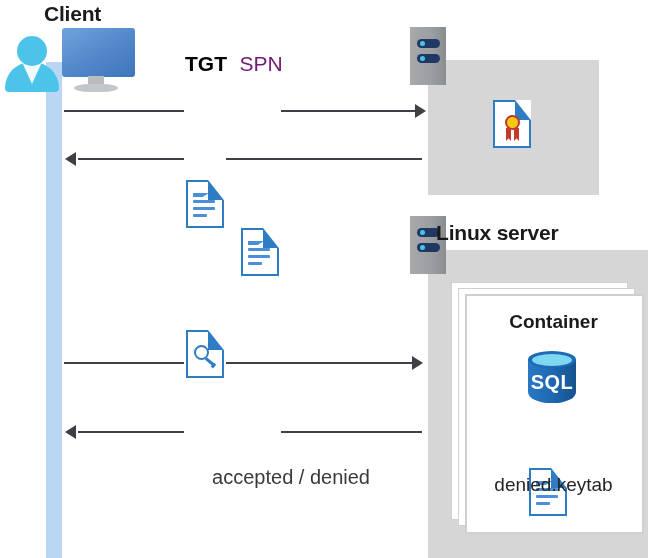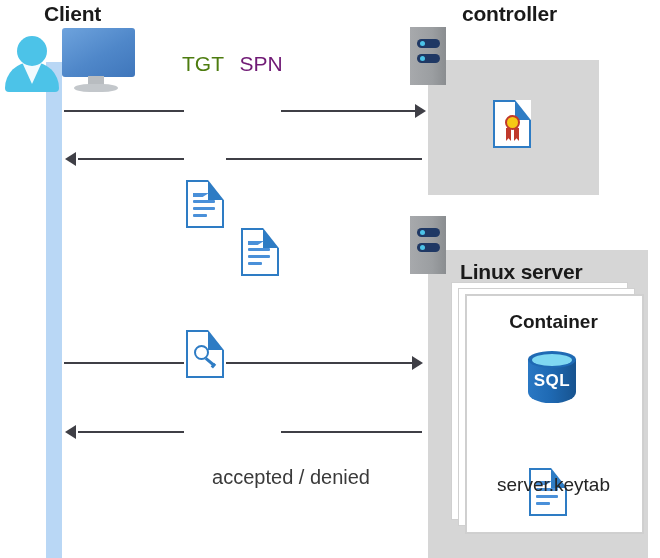--- a/index.html
+++ b/index.html
@@ -7,21 +7,21 @@
        font-family:"Liberation Sans","DejaVu Sans",sans-serif;color:#252525;}
   .abs{position:absolute;}
 
   
   .lifeline{left:46px;top:62px;width:16px;height:496px;background:#b9d7f5;}
 
   
   .title{font-weight:bold;font-size:21px;color:#1a1a1a;line-height:1.15;letter-spacing:-0.2px;}
   .client-title{left:44px;top:2px;}
   .dc-title{left:462px;top:2px;width:180px;}
-  .linux-title{left:460px;top:221px;margin-top:39px;}
+  .linux-title{left:436px;top:221px;}
 
   
   .monitor-body{left:62px;top:28px;width:73px;height:49px;border-radius:3px;
       background:linear-gradient(150deg,#6ea3dd 0%,#4f87c9 55%,#3f76bb 100%);}
   .monitor-neck{left:88px;top:76px;width:16px;height:10px;background:#b8bcc0;}
   .monitor-base{left:74px;top:84px;width:44px;height:8px;
       background:#c3c7cb;border-radius:50%/70%;}
   .person-head{left:17px;top:36px;width:30px;height:30px;border-radius:50%;
       background:#4cc3e8;}
   .person-body{left:5px;top:62px;width:54px;height:30px;border-radius:26px 26px 4px 4px;
@@ -53,42 +53,42 @@
   
   .sql{left:526px;top:351px;width:52px;height:56px;}
   .sql .cyl{position:absolute;left:2px;top:8px;width:48px;height:44px;
       background:linear-gradient(90deg,#2a78c4 0%,#1f6ab4 45%,#17538f 100%);
       border-radius:0 0 22px 22px/0 0 11px 11px;}
   .sql .top{position:absolute;left:2px;top:0px;width:48px;height:17px;border-radius:50%;
       background:#1f6ab4;}
   .sql .top2{position:absolute;left:6px;top:3px;width:40px;height:12px;border-radius:50%;
       background:#7fd8f2;}
   .sql .txt{position:absolute;left:0;top:20px;width:52px;text-align:center;color:#fff;
-      font-weight:bold;font-size:17px;letter-spacing:.5px;}
+      font-weight:bold;font-size:20px;letter-spacing:.5px;}
 
   
   .doc{position:relative;}
   .doc .sheet{position:absolute;left:0;top:0;width:100%;height:100%;
       background:#ffffff;border:2.5px solid #2e7cc4;box-sizing:border-box;}
   .doc .fold{position:absolute;right:0;top:0;width:42%;height:42%;background:#2e7cc4;
       clip-path:polygon(0 0,100% 100%,100% 0);}
   .doc .fold-in{position:absolute;right:0;top:0;width:42%;height:42%;background:#2e7cc4;}
   .doc .ln{position:absolute;height:3px;background:#4a90d9;border-radius:1px;}
 
   
   .tdoc{width:38px;height:48px;}
   .tdoc .l1{left:7px;top:20px;width:22px;}
   .tdoc .l2{left:7px;top:27px;width:22px;}
   .tdoc .l3{left:7px;top:34px;width:14px;}
   .tdoc .lhead{position:absolute;left:7px;top:13px;width:16px;height:4px;
       background:#4a90d9;clip-path:polygon(0 0,100% 0,60% 100%,0 100%);}
 
   .tgt-doc{left:186px;top:84px;}
   .spn-doc{left:241px;top:84px;}
-  .tgt-label{left:182px;top:52px;width:48px;font-size:21px;color:#4d7c0f;}
+  .tgt-label{left:182px;top:52px;width:48px;text-align:center;font-size:21px;color:#000000;font-weight:bold;}
   .spn-label{left:237px;top:52px;width:48px;text-align:center;font-size:21px;color:#701a75;}
   .keytab-doc{left:529px;top:420px;}
   .keytab-label{left:466px;top:474px;width:175px;text-align:center;font-size:19px;color:#252525;}
 
   
   .kdoc{width:38px;height:48px;}
   .kdoc .ring{position:absolute;left:8px;top:15px;width:15px;height:15px;border-radius:50%;
       border:2.5px solid #2e7cc4;box-sizing:border-box;}
   .kdoc .stem{position:absolute;left:20px;top:27px;width:11px;height:2.5px;background:#2e7cc4;
       transform:rotate(40deg);transform-origin:left center;}
@@ -152,21 +152,20 @@
 <div class="abs server dc-server">
   <div class="pill p1">
       <i></i>
     </div>
   <div class="pill p2">
       <i></i>
     </div>
 </div>
 
 <div class="abs title dc-title">
-  <div>controller</div>
 </div>
 
 <div class="abs doc cert-doc">
   <div class="sheet"></div>
   <div class="fold-in"></div>
   <div class="fold" style="background:#ffffff;"></div>
   <div class="cert-medal"></div>
   <div class="cert-rib1"></div>
   <div class="cert-rib2"></div>
 </div>
@@ -199,21 +198,21 @@
 
 <div class="abs doc tdoc keytab-doc">
   <div class="sheet"></div>
   <div class="fold-in"></div>
   <div class="fold" style="background:#ffffff;"></div>
   <div class="lhead"></div>
   <div class="ln l1"></div>
     <div class="ln l2"></div>
     <div class="ln l3"></div>
 </div>
-<div class="abs keytab-label">server.keytab</div>
+<div class="abs keytab-label">denied.keytab</div>
 
 <div class="line a1-s"></div>
 <div class="line a1-e"></div>
 <div class="head head-r a1-h"></div>
 
 <div class="abs tgt-label">TGT</div>
 <div class="abs spn-label">SPN</div>
 
 <div class="abs doc tdoc tgt-doc">
   <div class="sheet"></div>

